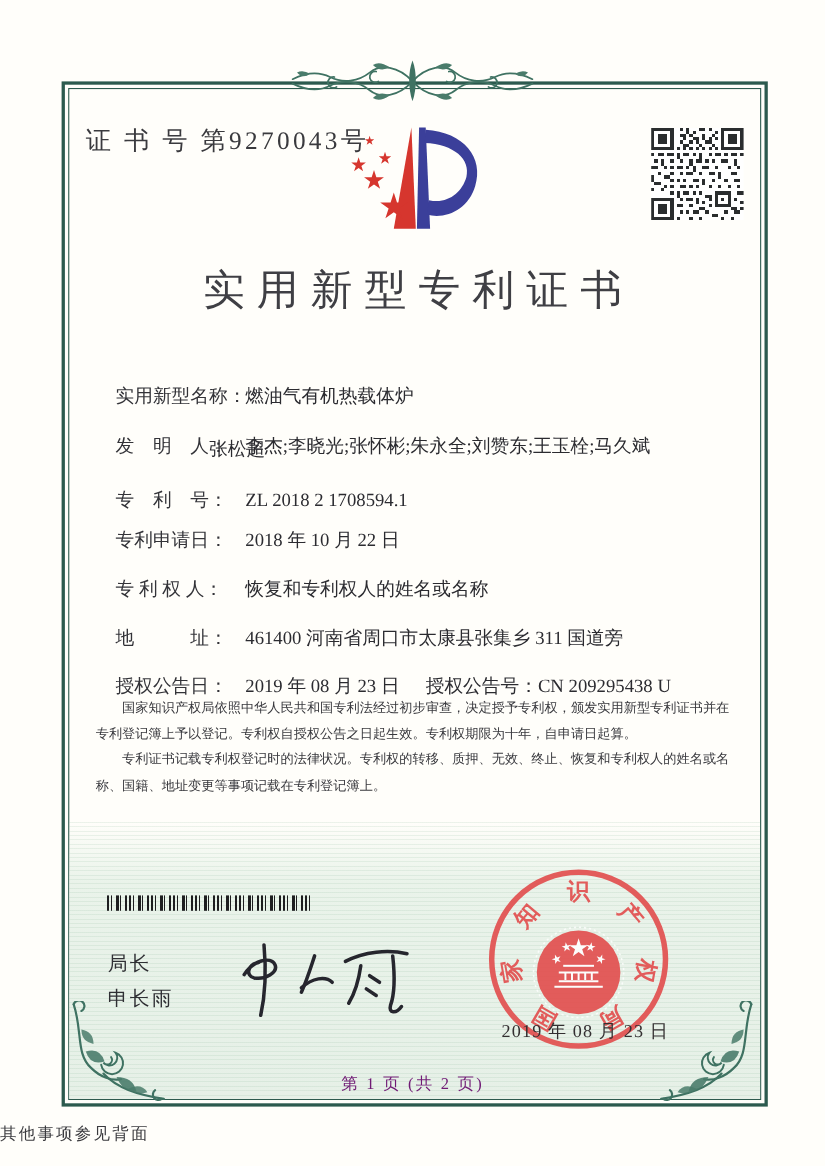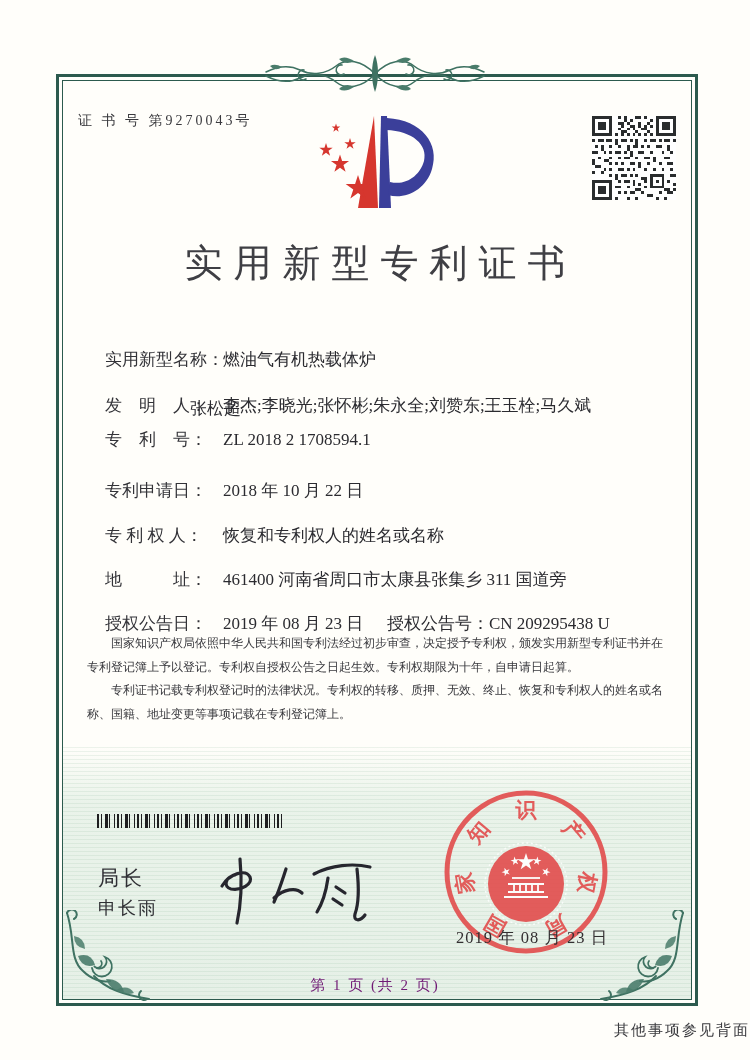--- a/index.html
+++ b/index.html
@@ -20,21 +20,21 @@
   .tint{
     position:absolute;left:4px;right:4px;bottom:4px;height:252px;
     background:linear-gradient(180deg,rgba(230,241,231,0) 0%,rgba(230,241,231,.85) 22%,#e6f0e7 100%);
   }
   .tint::after{
     content:"";position:absolute;inset:0;
     background:repeating-linear-gradient(to bottom,rgba(134,180,150,.22) 0 1px,transparent 1px 4px);
     opacity:.7;
   }
   
-  .cert-no{position:absolute;left:78px;top:112px;font-size:14px;letter-spacing:3px;color:#3a3a3e;}
+  .cert-no{position:absolute;left:78px;top:112px;font-size:23px;letter-spacing:3px;color:#3a3a3e;}
   .logo{position:absolute;left:300px;top:106px;}
   .qr{position:absolute;left:592px;top:116px;}
   .title{
     position:absolute;left:0;top:238px;width:750px;text-align:center;
     font-size:38px;letter-spacing:11px;text-indent:11px;color:#3f3f44;font-weight:500;
   }
   
   .row{position:absolute;left:88px;font-size:17px;color:#2b2b30;white-space:pre;}
   .row .lbl{display:inline-block;width:102px;color:#333338;}
   .row .val{margin-left:16px;}
@@ -45,27 +45,27 @@
          color:#38383d;text-align:justify;}
   .paras p{margin:0;text-indent:2em;}
   
   .barcode{
     position:absolute;left:97px;top:814px;width:186px;height:14px;
     background:repeating-linear-gradient(90deg,
       #1e1e20 0 2px,transparent 2px 4px,#1e1e20 4px 5px,transparent 5px 8px,
       #1e1e20 8px 11px,transparent 11px 12px,#1e1e20 12px 13px,transparent 13px 17px,
       #1e1e20 17px 18px,transparent 18px 20px);
   }
-  .issuer-title{position:absolute;left:98px;top:864px;font-size:21px;letter-spacing:2px;color:#2f2f34;}
+  .issuer-title{position:absolute;left:98px;top:864px;font-size:18px;letter-spacing:2px;color:#2f2f34;}
   .issuer-name{position:absolute;left:98px;top:896px;font-size:18px;letter-spacing:2px;color:#2f2f34;}
   .signature{position:absolute;left:210px;top:846px;}
   .seal{position:absolute;left:440px;top:786px;opacity:.9;}
   .seal-date{position:absolute;left:456px;top:927px;font-size:16.5px;letter-spacing:1px;color:#332f31;z-index:5;}
   .page-info{position:absolute;left:0;top:976px;width:750px;text-align:center;font-size:15px;letter-spacing:2px;color:#701a75;}
-  .back-note{position:absolute;left:0;top:1021px;width:750px;text-align:right;font-size:15px;letter-spacing:2px;color:#3a3a3e;}
+  .back-note{position:absolute;left:0;top:1021px;width:750px;text-align:left;font-size:15px;letter-spacing:2px;color:#3a3a3e;}
   .orn-top{position:absolute;left:258px;top:50px;z-index:3;}
   .orn-bl{position:absolute;left:58px;top:910px;}
   .orn-br{position:absolute;left:598px;top:910px;transform:scaleX(-1);}
 </style>
 </head>
 <body>
 
 <div class="page">
 
   <div class="frame">
@@ -171,21 +171,21 @@
 
   <div class="title">实用新型专利证书</div>
 
   <div class="row" style="top:328px">
     <span class="lbl">实用新型名称：</span><span class="val">燃油气有机热载体炉</span>
   </div>
   <div class="row" style="top:374px">
     <span class="lbl">发　明　人：</span><span class="val">李杰;李晓光;张怀彬;朱永全;刘赞东;王玉栓;马久斌</span>
   </div>
   <div class="row2" style="top:397px">张松超</div>
-  <div class="row" style="top:408px">
+  <div class="row" style="top:423px">
     <span class="lbl">专　利　号：</span><span class="val">ZL 2018 2 1708594.1</span>
   </div>
   <div class="row" style="top:459px">
     <span class="lbl">专利申请日：</span><span class="val">2018 年 10 月 22 日</span>
   </div>
   <div class="row" style="top:504px">
     <span class="lbl">专 利 权 人：</span><span class="val">恢复和专利权人的姓名或名称</span>
   </div>
   <div class="row" style="top:548px">
     <span class="lbl">地　　　址：</span><span class="val">461400 河南省周口市太康县张集乡 311 国道旁</span>

